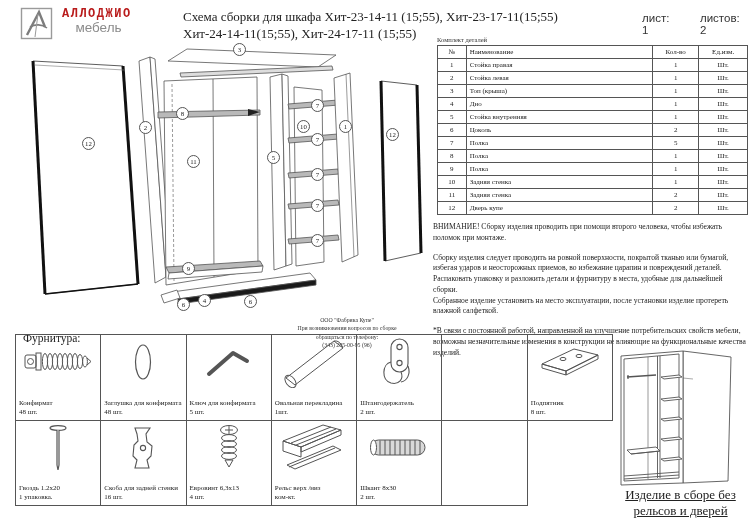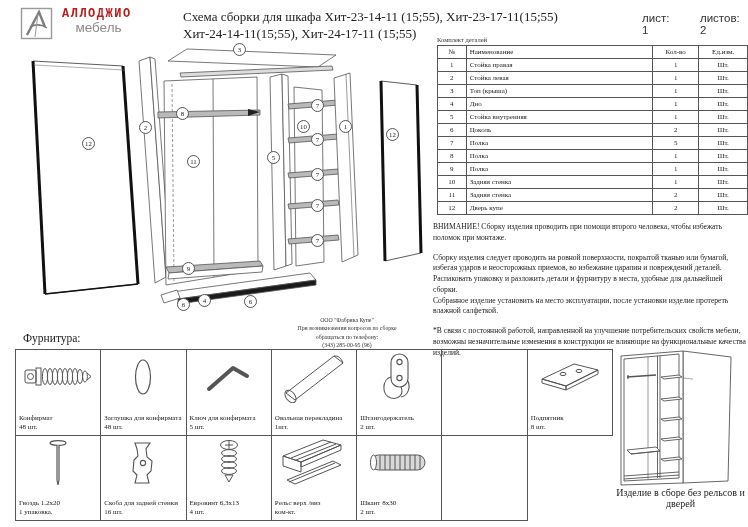--- a/index.html
+++ b/index.html
@@ -29,31 +29,31 @@
   
   .notices{left:433px;top:222px;width:313px;font-size:7.6px;line-height:1.42;color:#1c1c1c;}
   .notices .gap{height:9px;}
 
   
   .factory{left:277px;top:316px;width:140px;text-align:center;font-size:5.8px;
            line-height:1.45;color:#333;}
 
   
   .hw-label{left:15px;top:332px;font-size:11.5px;margin-left:8px;}
-  .hw-grid{left:15px;top:349px;width:597px;display:grid;
+  .hw-grid{left:15px;top:334px;width:597px;display:grid;
            grid-template-columns:repeat(7,1fr);grid-template-rows:86px 85px;
            border-top:0.9px solid #555;border-left:0.9px solid #555;}
   .hw-cell{border-right:0.9px solid #555;border-bottom:0.9px solid #555;
            position:relative;overflow:hidden;}
   .hw-icon{position:absolute;top:4px;left:0;right:0;height:46px;
            display:flex;align-items:center;justify-content:center;}
   .hw-text{position:absolute;left:3px;bottom:3px;font-size:7px;line-height:1.3;}
 
   
-  .assembled-cap{left:613px;top:487px;width:135px;font-size:10px;text-align:center;}
+  .assembled-cap{left:613px;top:487px;width:135px;font-size:13px;text-align:center;text-decoration:underline;}
 
   
   .co{position:absolute;width:13px;height:13px;border:0.9px solid #555;border-radius:50%;
       background:#fff;font-size:6.8px;display:flex;align-items:center;justify-content:center;
       box-sizing:border-box;color:#222;}
   svg{display:block;}
 </style>
 </head>
 <body>
 

